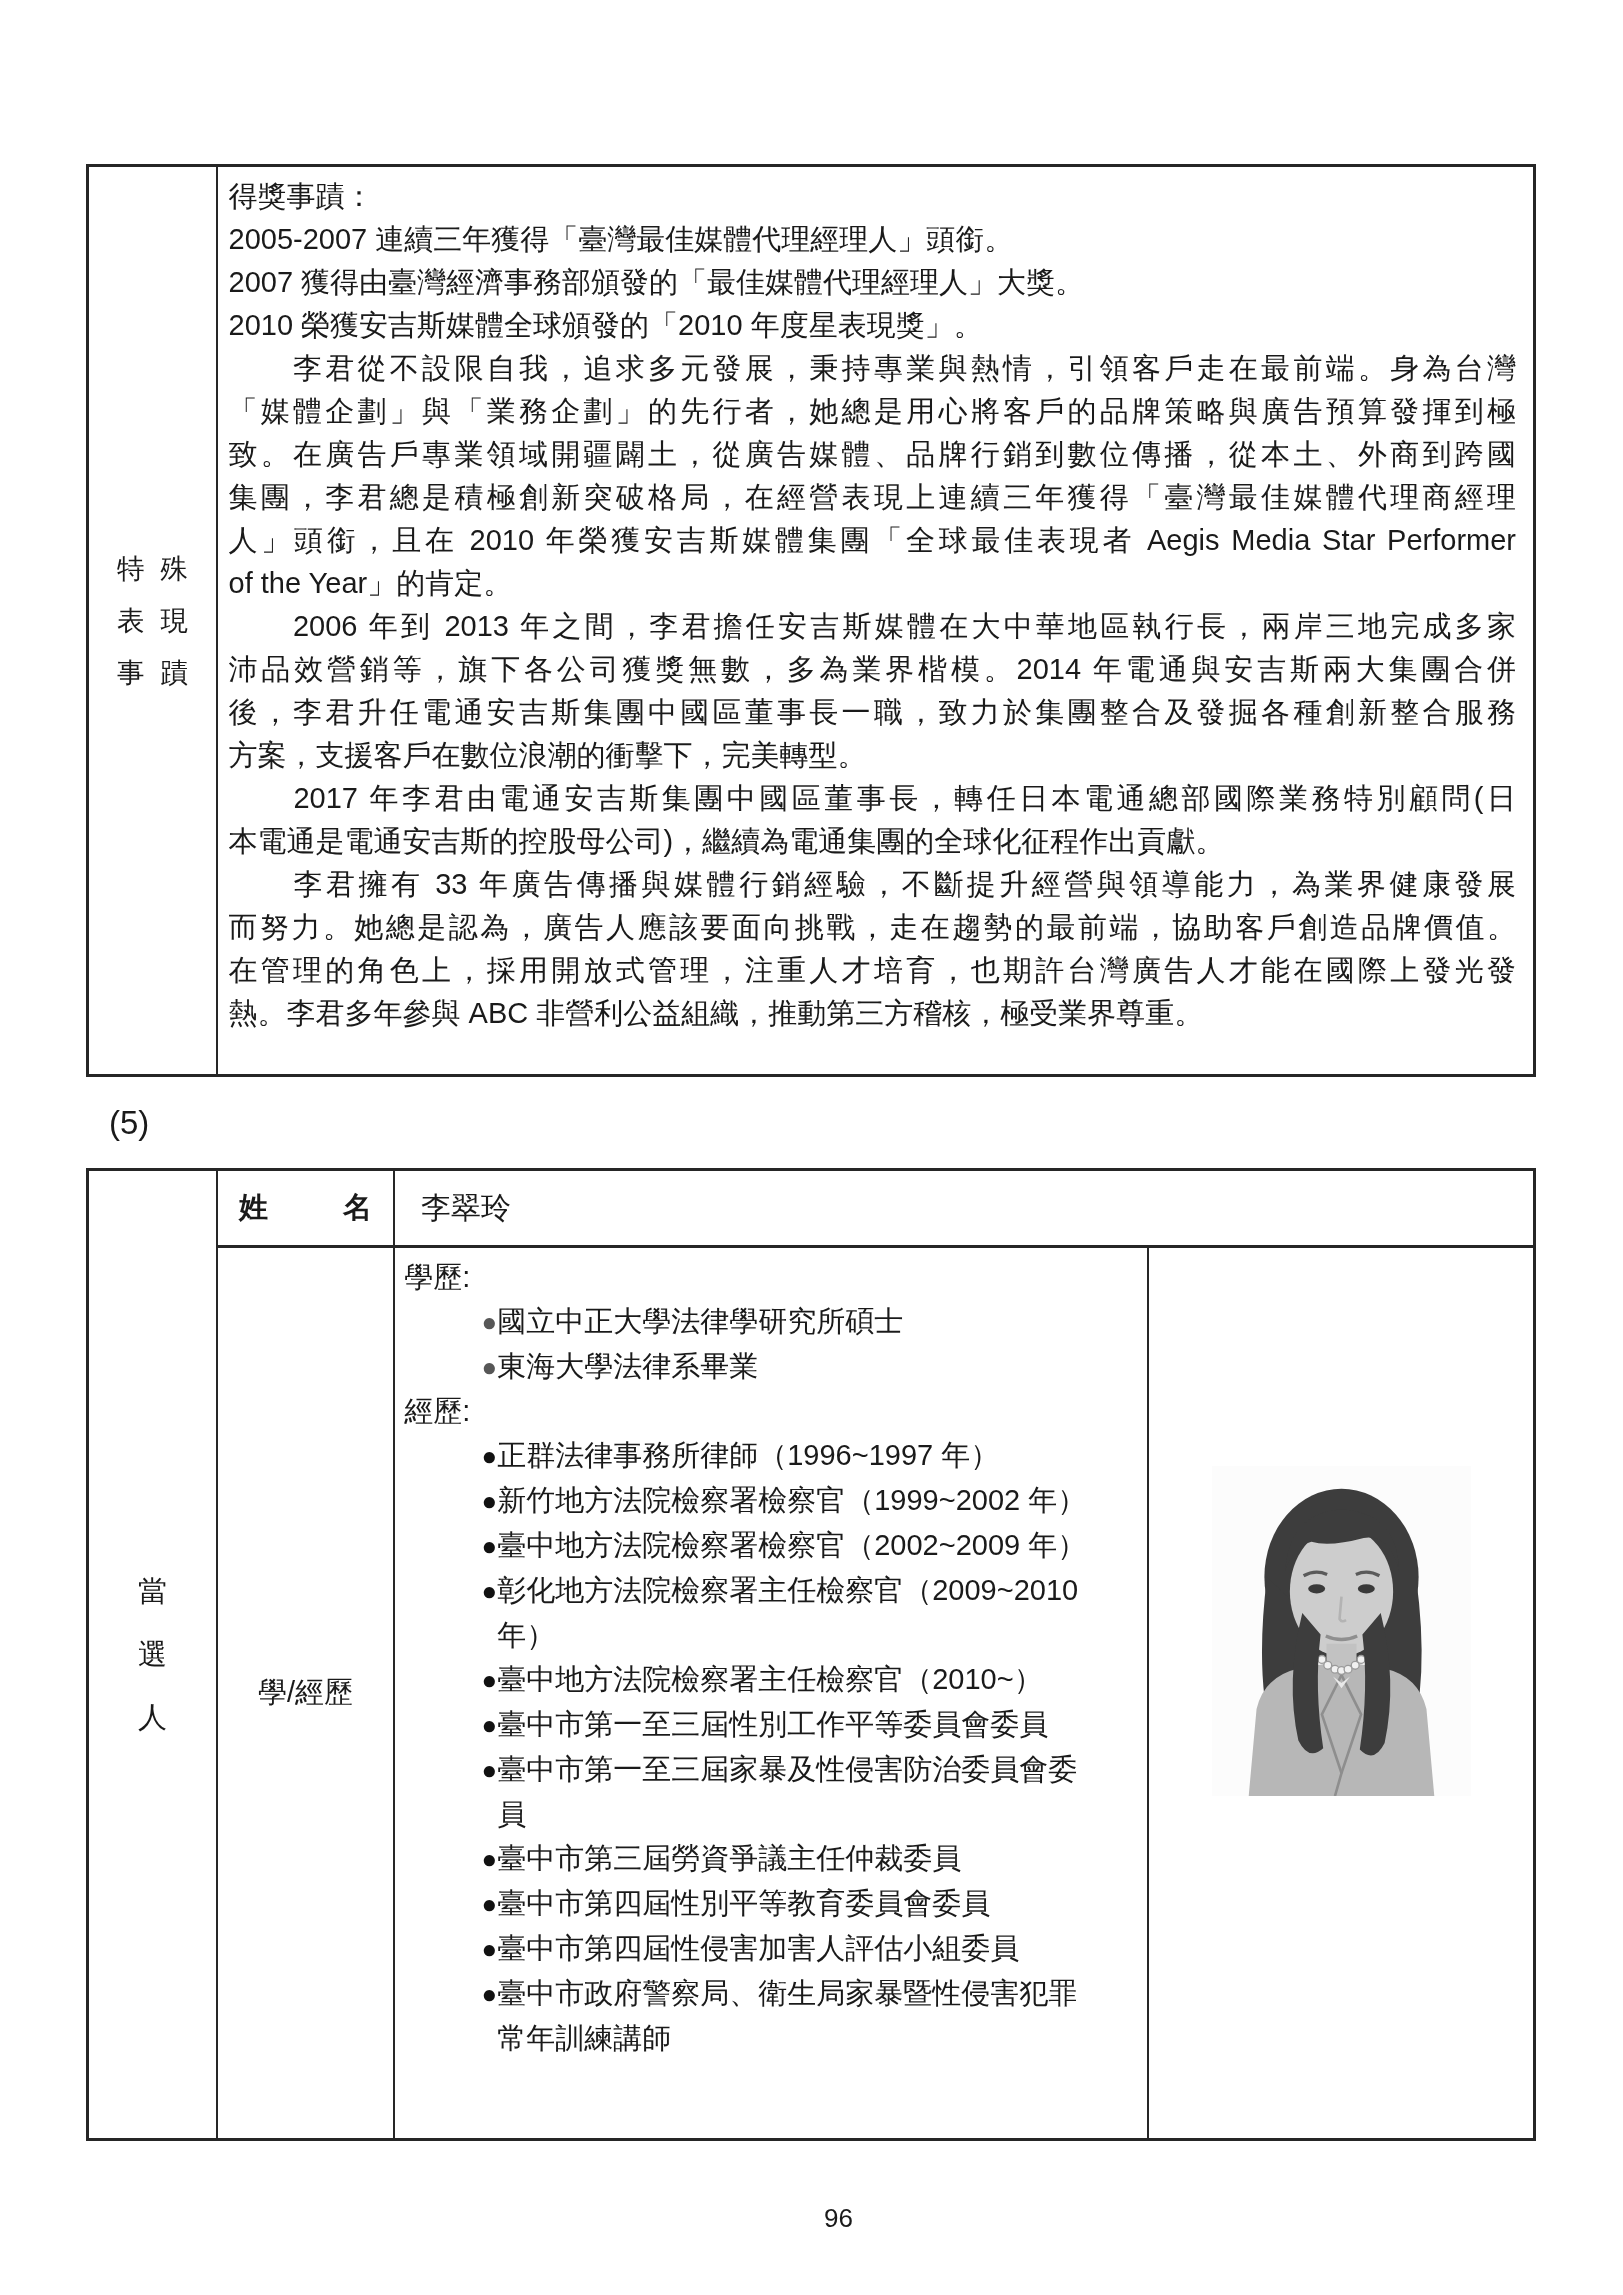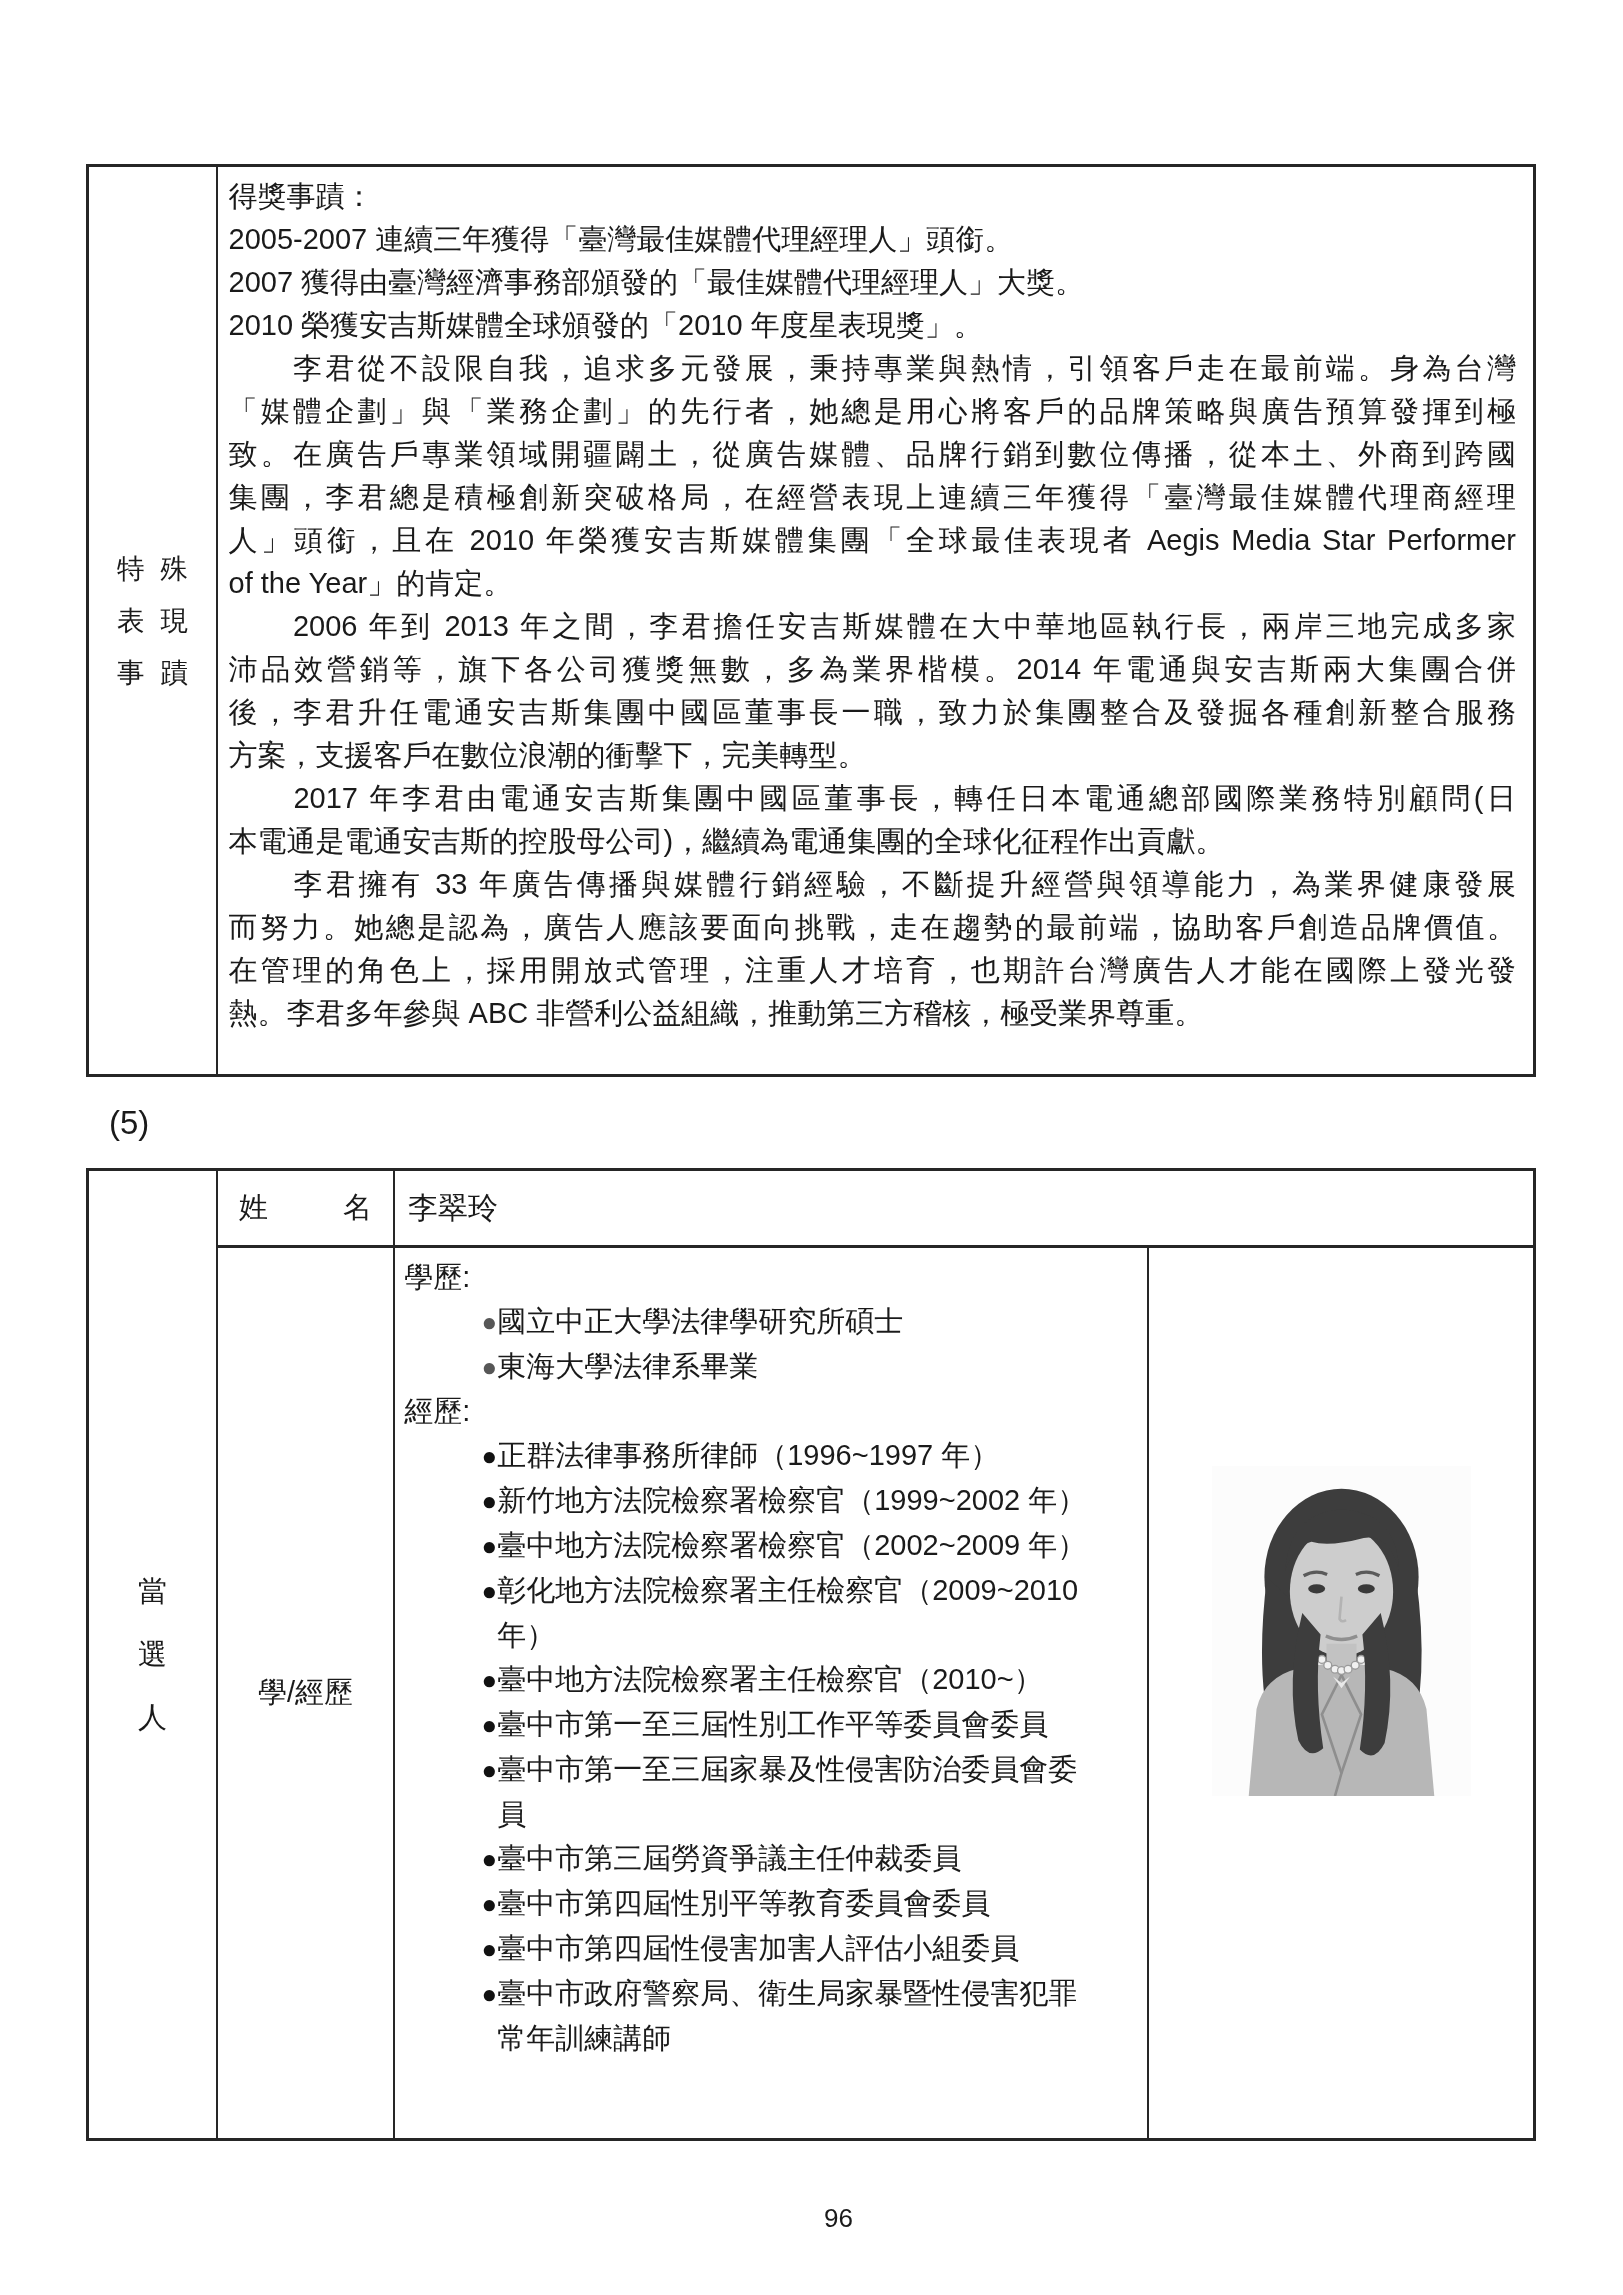--- a/index.html
+++ b/index.html
@@ -31,24 +31,24 @@
   .t2-left{width:129px;border-right:2.6px solid #262626;box-sizing:border-box;
            display:flex;flex-direction:column;justify-content:center;align-items:center;}
   .t2-left .vchar{font-size:29px;line-height:63px;}
   .t2-right{flex:1;display:flex;flex-direction:column;}
   .t2-row{display:flex;box-sizing:border-box;}
   .t2-r1{height:77px;border-bottom:3.9px solid #262626;}
   .t2-r2{height:77px;border-bottom:3.9px solid #262626;}
   .t2-r3{flex:1;}
   .t2-label{width:177px;border-right:2.6px solid #262626;box-sizing:border-box;
             font-size:29px;display:flex;align-items:center;}
-  .t2-label .stretch{width:100%;padding:0 21px;text-align:justify;text-align-last:justify;}
+  .t2-label .stretch{width:100%;padding:0 21px;text-align:justify;text-align-last:justify;font-weight:bold;}
   .t2-label .center{width:100%;text-align:center;}
   .t2-value{flex:1;font-size:30px;display:flex;align-items:center;
-            padding-left:13px;box-sizing:border-box;}
+            padding-left:26px;box-sizing:border-box;}
   .t2-r3 .t2-value{display:block;padding:6.5px 6.5px 0 9.2px;width:754px;flex:none;
                    border-right:2.6px solid #262626;}
   .rline{font-size:29px;line-height:44px;min-height:44px;display:flex;align-items:baseline;text-align:right;}
   .rline .bullet{width:93px;flex:none;font-size:26px;color:#111;}
   .rline .bullet.gray{color:#575757;}
   .rline.cont{padding-left:93px;}
   .t2-photo{flex:1;display:flex;justify-content:center;align-items:flex-start;}
   .photo-box{margin-top:218px;width:259px;height:330px;background:#fcfcfc;}
 
   .divider, .static{user-select:none;}

